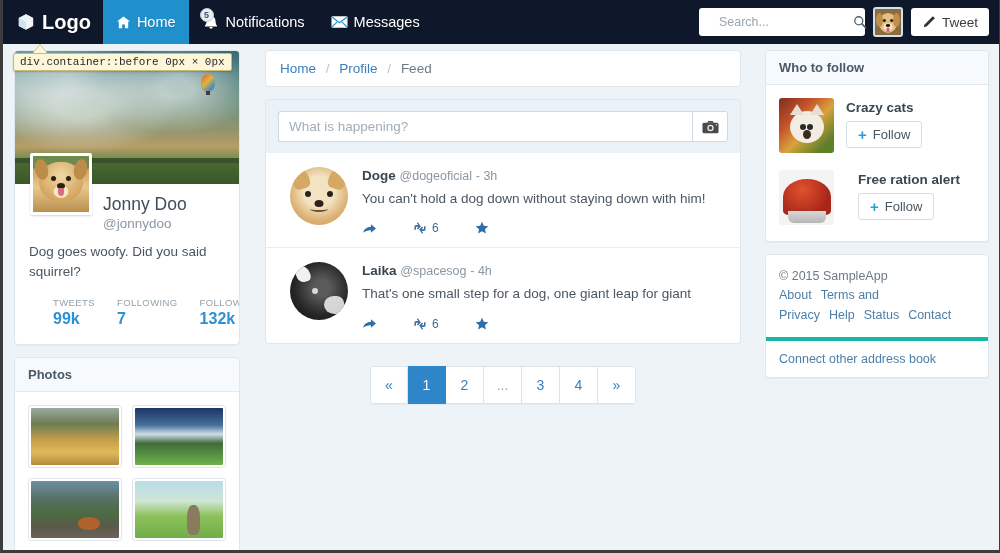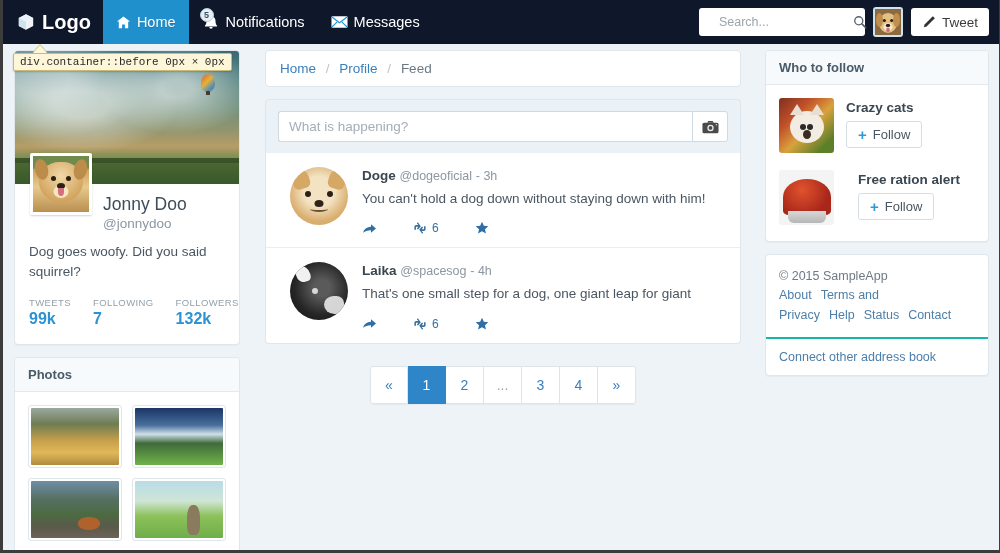--- a/index.html
+++ b/index.html
@@ -164,21 +164,21 @@
   .eyeL{left:28%;} .eyeR{right:28%;}
 
   .profile-name-row {
     padding: 10px 14px 0 88px; height: 54px;
   }
   .pname { font-size: 17.5px; color: #3f4d5a; font-weight: normal; line-height: 1.2; }
   .phandle { font-size: 13.5px; color: #8c97a3; margin-top: 1px; }
   .pbio {
     padding: 4px 14px 0 14px; font-size: 13.5px; color: #4a5662; line-height: 1.45;
   }
-  .stats { display: flex; padding: 16px 14px 16px 14px; gap: 22px; }
+  .stats { display: flex; padding: 16px 14px 16px 14px; gap: 22px; margin-left: 24px; }
   .stat-label { font-size: 9.5px; color: #93a0ab; letter-spacing: .4px; }
   .stat-val { font-size: 16px; color: #2b92d4; font-weight: bold; margin-top: 2px; }
 
   
   .photos-card { margin-top: 12px; }
   .photo-grid {
     display: grid; grid-template-columns: 1fr 1fr;
     gap: 10px; padding: 13px;
   }
   .thumb {
@@ -302,21 +302,21 @@
     margin-top: 6px; display: inline-flex; align-items: center; gap: 6px;
     border: 1px solid #d6dee5; border-radius: 3px;
     background: #fff; padding: 5px 11px; font-size: 13px; color: #4a5662;
   }
   .plus { color: #2e9bd6; font-weight: bold; font-size: 15px; line-height: 1; }
 
   .footer-card { margin-top: 12px; }
   .footer-top { padding: 12px 13px 12px 13px; font-size: 12.5px; color: #6d7a86; line-height: 1.55; }
   .footer-top a { color: #4d7fa8; text-decoration: none; margin-right: 9px; }
   .footer-bottom {
-    border-top: 2px solid #14b8a6; padding: 11px 13px; font-size: 12.5px;
+    border-top: 4px solid #14b8a6; padding: 11px 13px; font-size: 12.5px;
   }
   .footer-bottom a { color: #4d7fa8; text-decoration: none; }
 
   
   .inspect-tip {
     position: absolute; left: 10px; top: 53px; z-index: 60;
     background: #fdf6d8; border: 1px solid #c9bb77;
     border-radius: 2px; padding: 2px 6px;
     font-family: "Liberation Mono", "DejaVu Sans Mono", monospace;
     font-size: 11px; color: #2a2a2a; white-space: nowrap;

